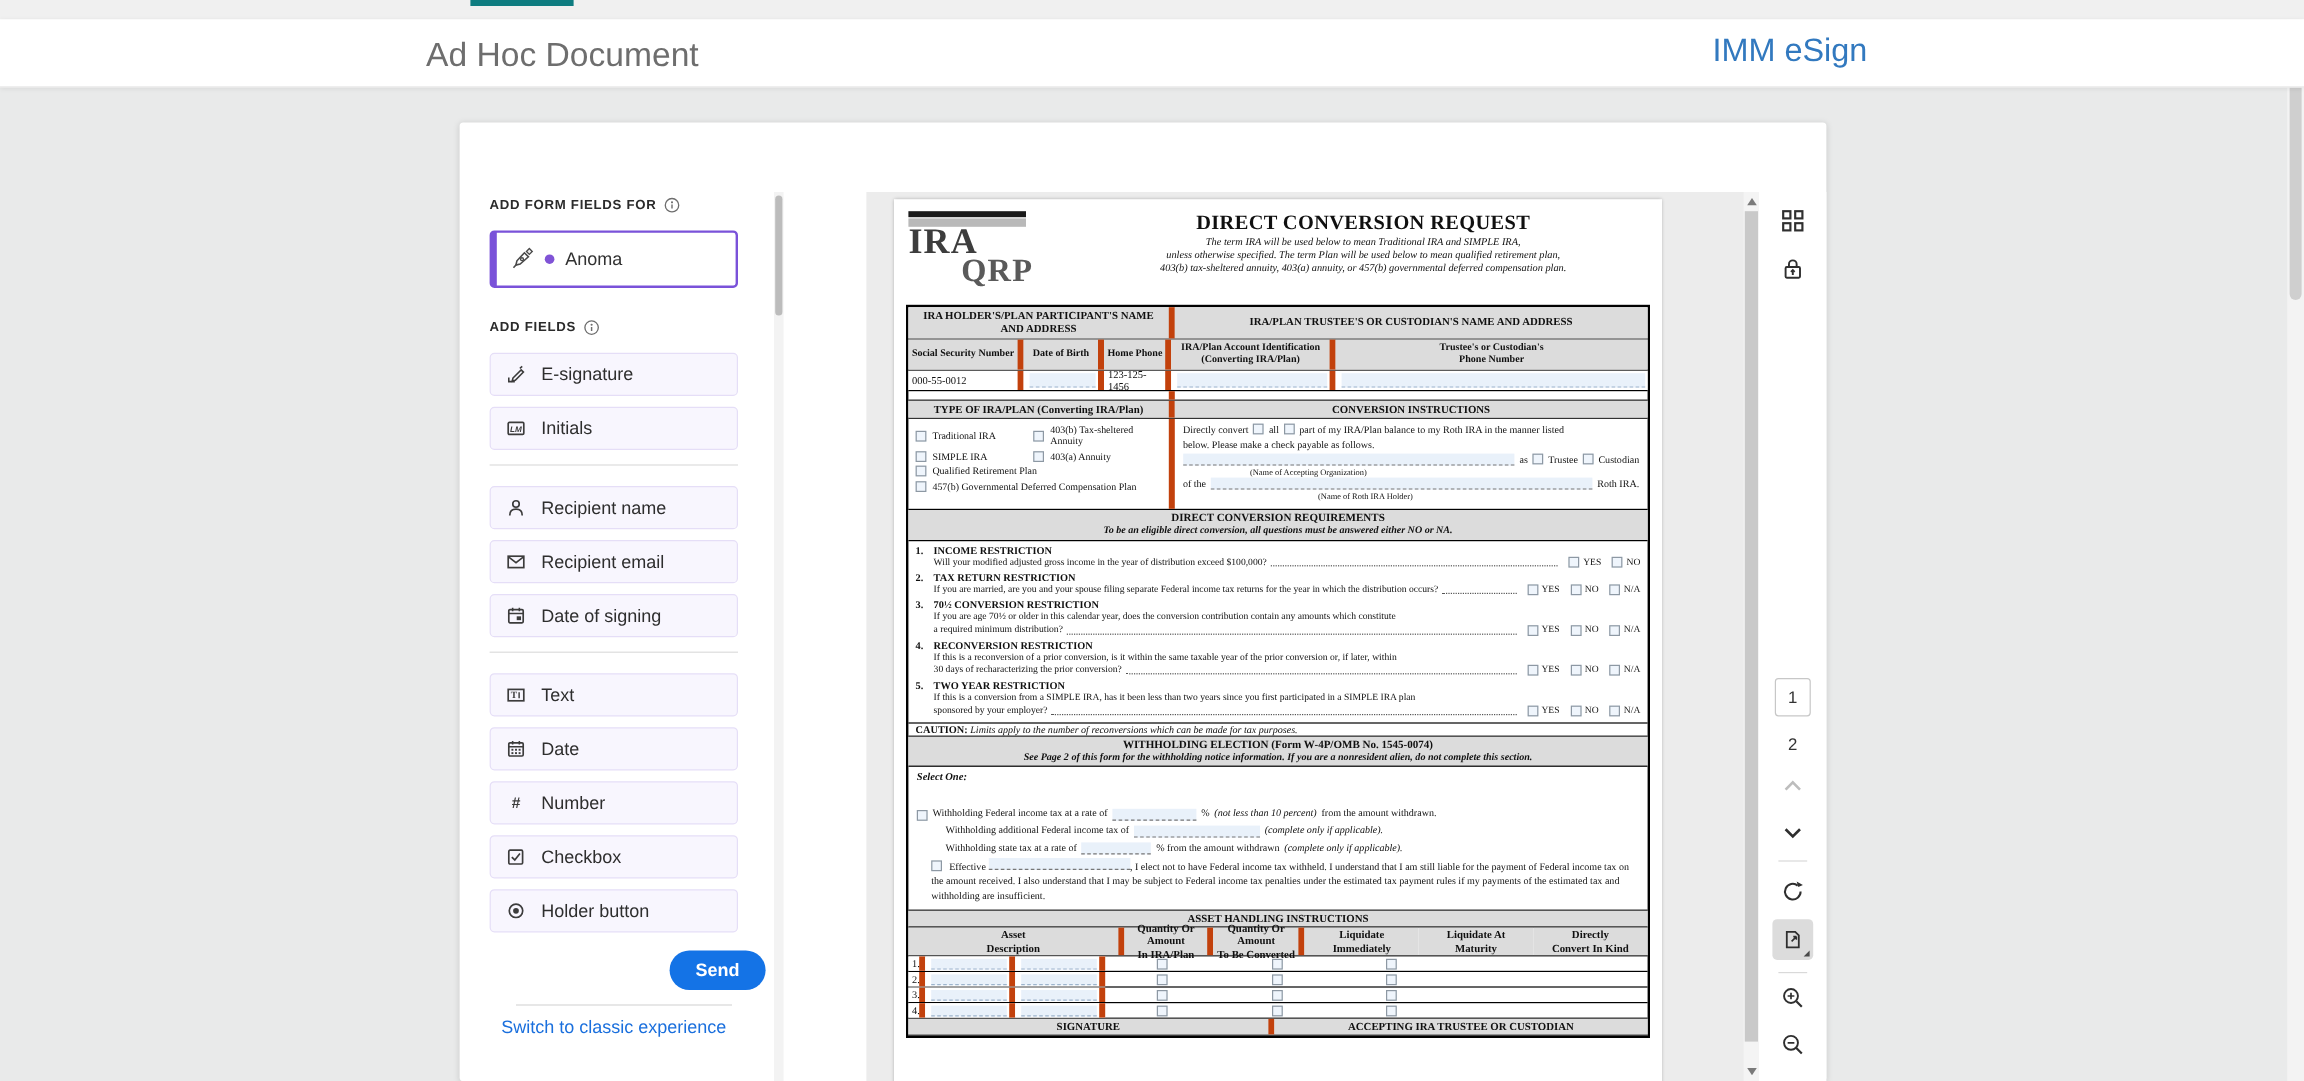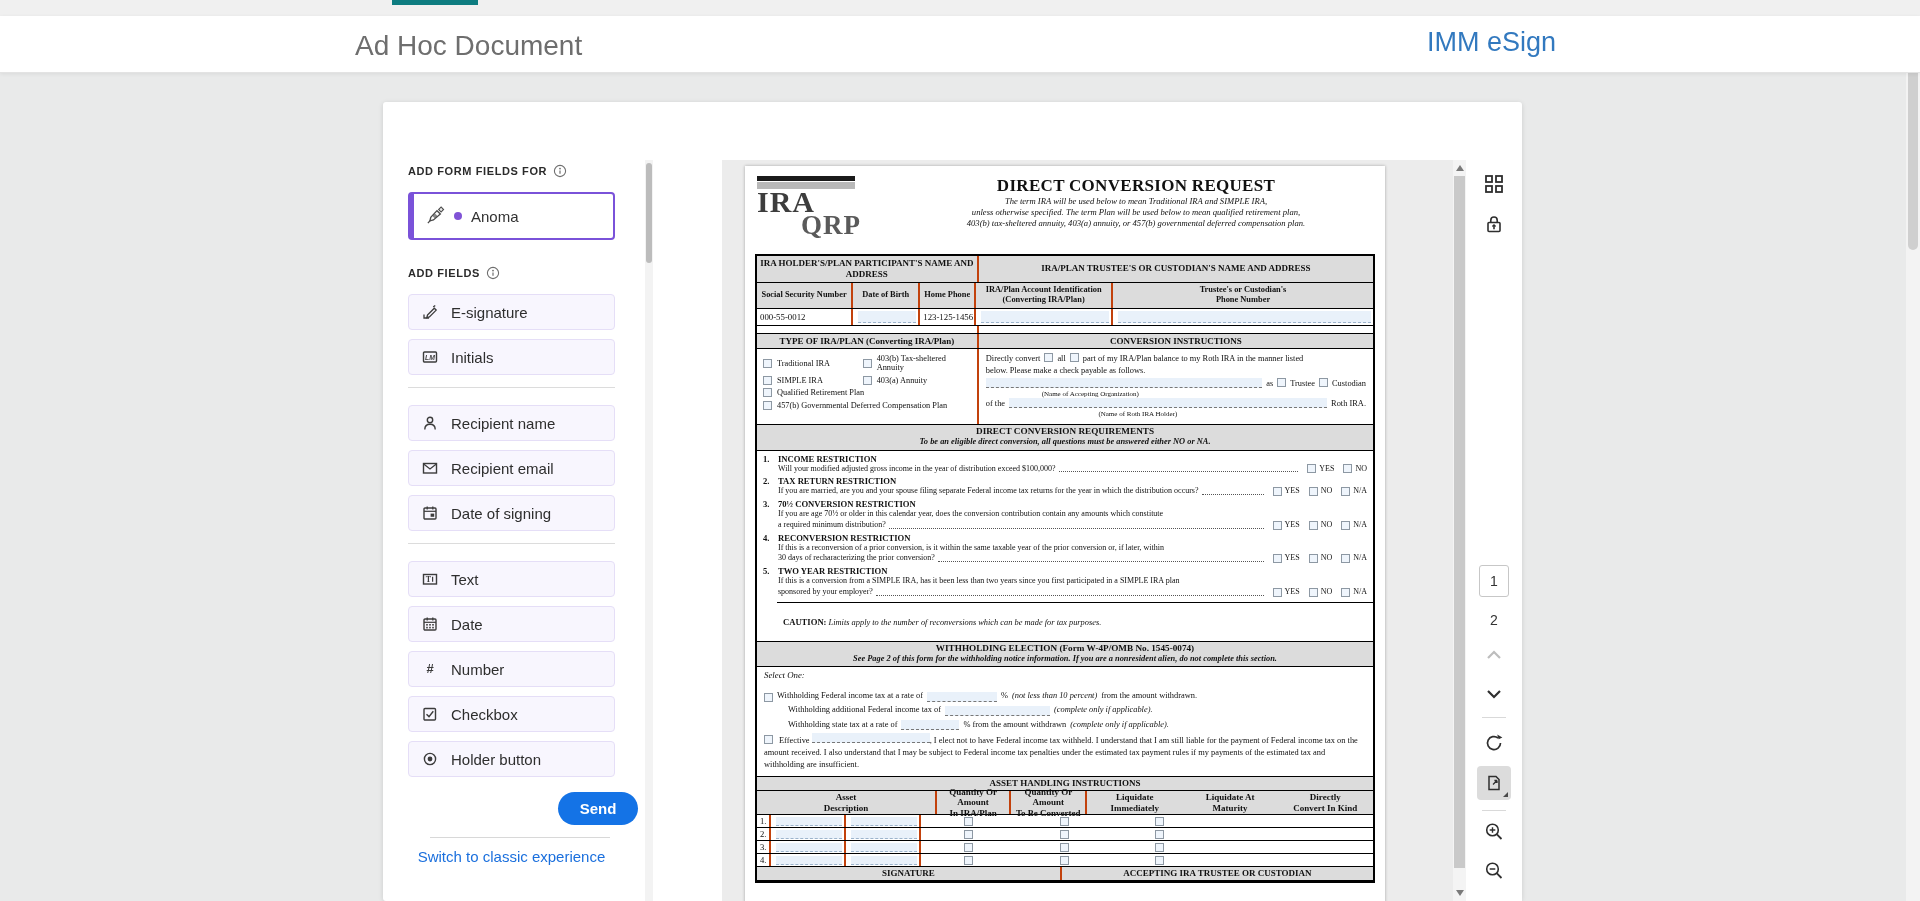--- a/index.html
+++ b/index.html
@@ -74,21 +74,21 @@
   .logo .bar1 { width:98px; height:5px; background:#1a1a1a; }
   .logo .bar2 { width:98px; height:7px; background:#b9b9b9; margin-top:1px; }
   .logo .ira  { font-size:30px; font-weight:bold; color:#3d3d3d; letter-spacing:1px; line-height:26px; }
   .logo .qrp  { position:absolute; left:44px; top:34px; font-size:27px; font-weight:bold; color:#5a5a5a; letter-spacing:1px; }
   .title-block { margin-left:150px; width:462px; text-align:center; }
   .doc-title { font-size:17px; font-weight:bold; letter-spacing:.3px; margin-top:2px; }
   .doc-sub { font-size:8.6px; font-style:italic; line-height:1.3; }
 
   .form { border:2px solid #000; margin-top:4px; font-size:8.3px; }
   .frow { display:flex; border-bottom:1px solid #000; }
-  .fcell { border-right:2px solid #c2410c; }
+  .fcell { border-right:5px solid #c2410c; }
   .fcell:last-child { border-right:none; }
   .ghead { background:#dcdcdc; font-weight:bold; text-align:center; font-size:9px; padding:2px 2px;
            display:flex; align-items:center; justify-content:center; white-space:pre-line; line-height:1.2; }
   .w36 { width:36%; } .w64 { width:64%; } .w50a { width:49.5%; } .w50b { width:50.5%; }
   .bluefield { background:#e9f1fa; }
   .name-body { height:60px; }
   .name-cell { position:relative; }
   .name-strip { background:#fff; height:14px; display:flex; align-items:center; padding-left:4px; font-size:9px; }
   .info-h { height:26px; }
   .info-h .ghead { font-size:8.4px; }
@@ -115,29 +115,29 @@
   .req-head .t2 { font-style:italic; font-size:8.4px; }
   .req-body { padding:3px 6px 2px; }
   .q { display:flex; margin-bottom:2px; }
   .qnum { width:15px; font-weight:bold; font-size:8.6px; flex:none; }
   .qbody { flex:1; }
   .qtitle { font-weight:bold; font-size:8.6px; }
   .qline { display:flex; align-items:flex-end; font-size:8px; line-height:1.35;text-align:right; }
   .leader { flex:1; min-width:8px; border-bottom:1px dotted #555; margin:0 3px 2px; }
   .ans { display:flex; align-items:center; gap:3px; white-space:nowrap; font-size:8px; }
   .ans .cb { margin-left:6px; }
-  .caution { border-top:1px solid #000; padding:14px 6px; font-size:8.4px;margin-left:20px; }
+  .caution { border-top:1px solid #000; padding:0 6px; font-size:8.4px; }
   .caution b { font-size:8.6px; }
   .caution i { font-style:italic; }
 
   .select-block { padding:3px 7px 5px; font-size:8.4px; }
-  .select-one { font-weight:normal; font-style:italic; font-size:8.8px; margin-bottom:10px; }
+  .select-one { font-weight:bold; font-style:italic; font-size:8.8px; margin-bottom:20px; }
   .wline { display:flex; align-items:flex-end; gap:4px; margin-bottom:2.5px; line-height:1.4; }
   .wline .ind { width:20px; flex:none; }
-  .wpara { margin-left:0; line-height:1.45; }
+  .wpara { margin-left:12px; line-height:1.45; }
   .wpara .cb { margin-right:6px; }
   .it { font-style:italic; }
 
   .asset-h { height:24px; }
   .aw1{width:29.2%;} .aw2{width:12.1%;} .aw3{width:12.3%;} .aw4{width:46.4%;}
   .asub { display:flex; width:100%; height:100%; }
   .asub .ghead { width:33.33%; border:none; }
   .arow { height:13px; }
   .arow .num { width:14px; padding-left:3px; font-size:8.6px; }
   .arow .fieldfill { margin:1.5px 2px; }

